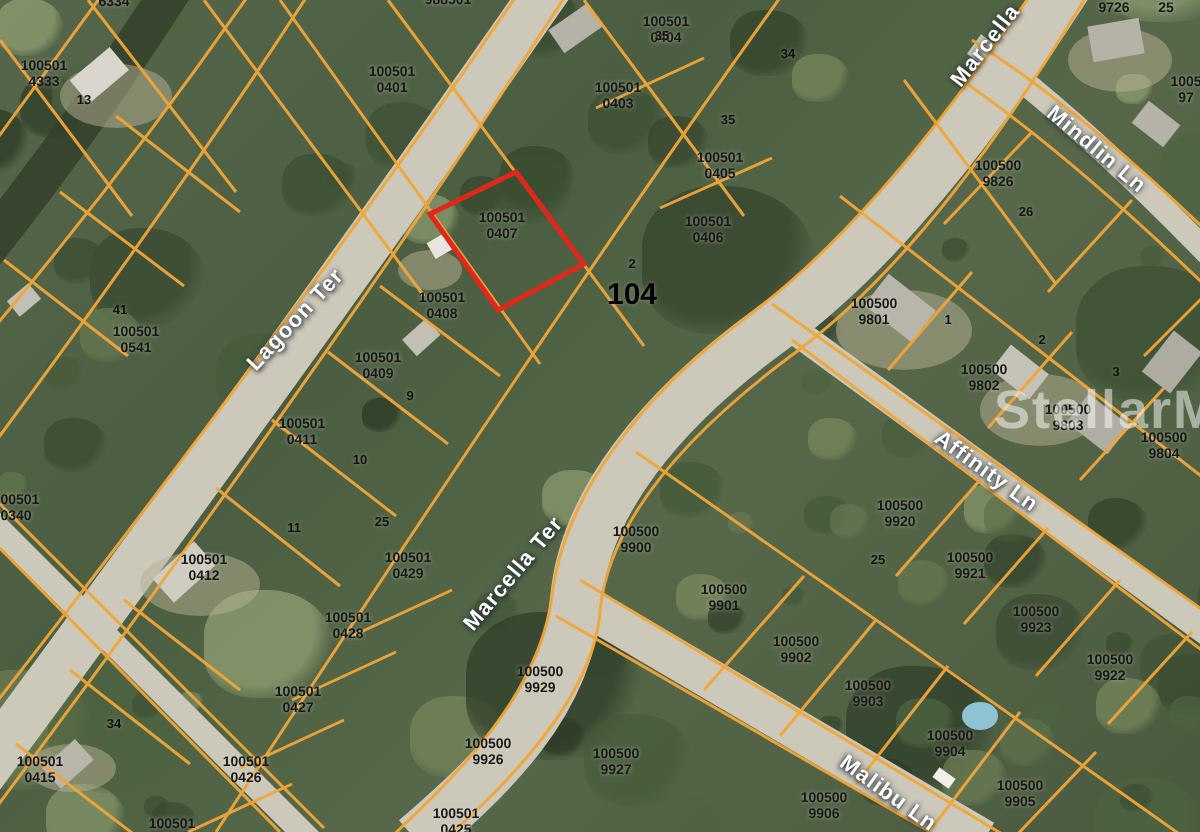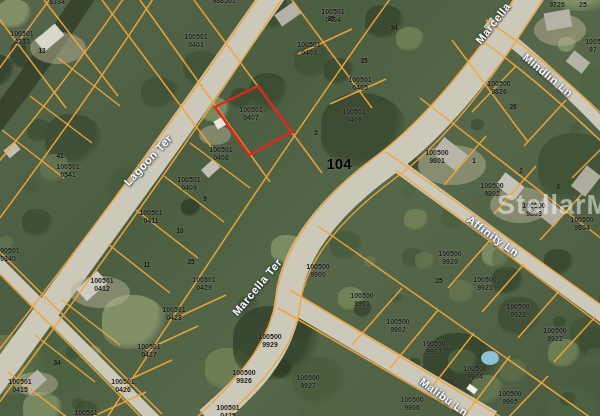--- a/index.html
+++ b/index.html
@@ -281,17 +281,17 @@
       <div class="lotnum" style="left: 513px; top: 103px;">26</div>
       <div class="lotnum" style="left: 474px; top: 157px;">1</div>
       <div class="lotnum" style="left: 521px; top: 167px;">2</div>
       <div class="lotnum" style="left: 558px; top: 183px;">3</div>
       <div class="street" style="left: 148px; top: 160px; transform: translate(-50%, -50%) rotate(-47deg);">Lagoon Ter</div>
       <div class="street" style="left: 257px; top: 287px; transform: translate(-50%, -50%) rotate(-50deg);">Marcella Ter</div>
       <div class="street" style="left: 493px; top: 23px; transform: translate(-50%, -50%) rotate(-52deg);">Marcella</div>
       <div class="street" style="left: 548px; top: 75px; transform: translate(-50%, -50%) rotate(40deg);">Mindlin Ln</div>
       <div class="street" style="left: 493px; top: 236px; transform: translate(-50%, -50%) rotate(36deg);">Affinity Ln</div>
       <div class="street" style="left: 444px; top: 397px; transform: translate(-50%, -50%) rotate(36deg);">Malibu Ln</div>
-      <div class="blocknum" style="left: 339px; top: 139px; margin-top: 16px;">104</div>
+      <div class="blocknum" style="left: 316px; top: 139px;">104</div>
     </div>
 
   <div id="watermark">StellarMLS</div>
 </div>
 
 </body></html>

